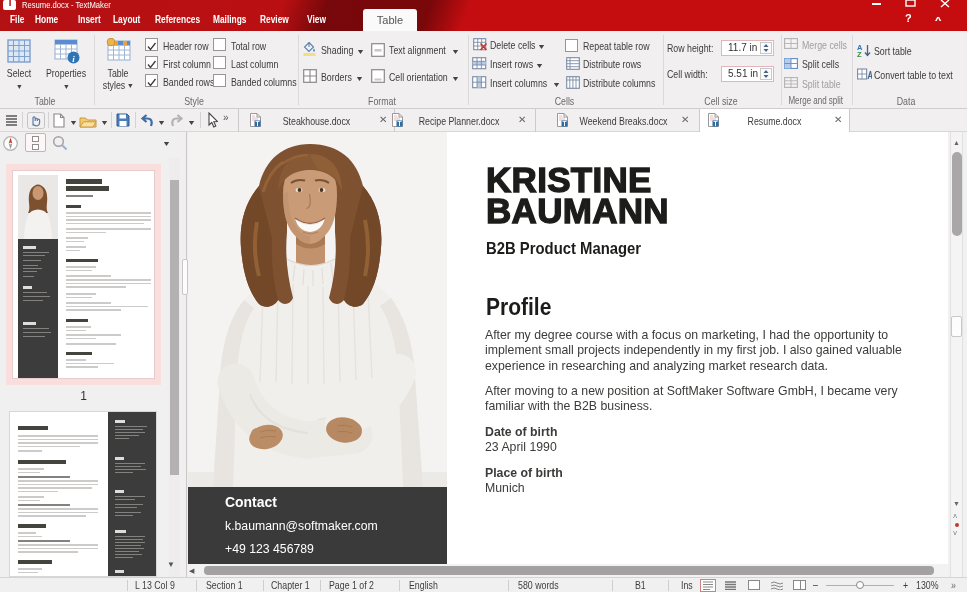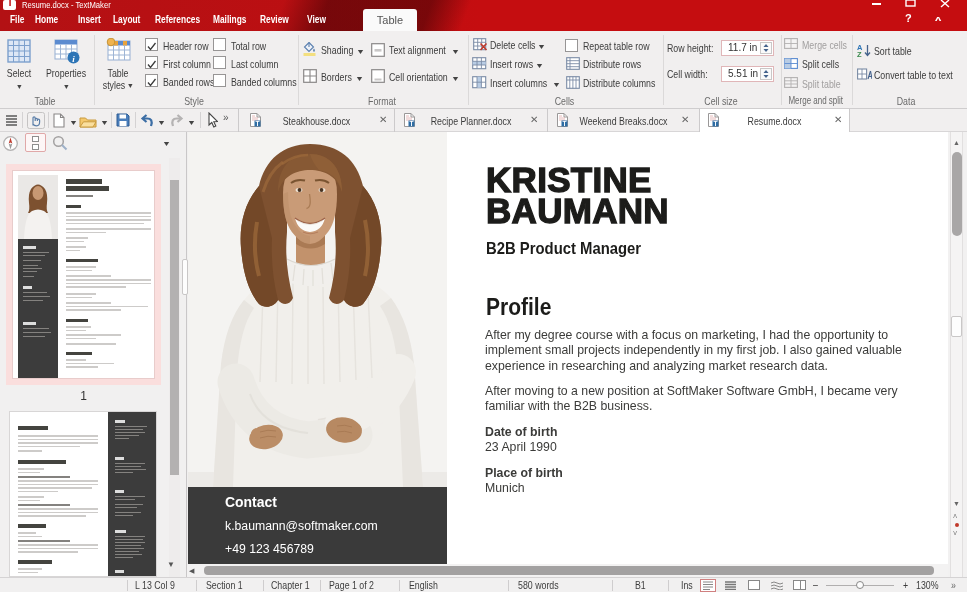--- a/index.html
+++ b/index.html
@@ -291,21 +291,21 @@
     <svg class="dicon" style="left:11px;" width="11" height="14" viewBox="0 0 11 14">
         <path d="M0.5,0.5 H7 L10.5,4 V13.5 H0.5 Z" fill="#fff" stroke="#9a9898"></path>
         <path d="M7,0.5 V4 H10.5" fill="none" stroke="#9a9898"></path>
         <path d="M2,3 h3 M2,5 h6 M2,7 h6" stroke="#e0a8a8" stroke-width="0.8"></path>
         <rect x="4.5" y="7.5" width="6" height="6" fill="#2e6da4"></rect>
         <text x="7.5" y="12.8" font-size="6.5" fill="#fff" text-anchor="middle" font-weight="bold" font-family="Liberation Sans">T</text>
       </svg>
     <div class="tname">Steakhouse.docx</div>
     <div class="tx" style="left:140px;">✕</div>
   </div>
-  <div class="doctab" style="left:395px;width:153px;">
+  <div class="doctab" style="left:383px;width:153px;">
     <svg class="dicon" style="left:9px;" width="11" height="14" viewBox="0 0 11 14">
         <path d="M0.5,0.5 H7 L10.5,4 V13.5 H0.5 Z" fill="#fff" stroke="#9a9898"></path>
         <path d="M7,0.5 V4 H10.5" fill="none" stroke="#9a9898"></path>
         <path d="M2,3 h3 M2,5 h6 M2,7 h6" stroke="#e0a8a8" stroke-width="0.8"></path>
         <rect x="4.5" y="7.5" width="6" height="6" fill="#2e6da4"></rect>
         <text x="7.5" y="12.8" font-size="6.5" fill="#fff" text-anchor="middle" font-weight="bold" font-family="Liberation Sans">T</text>
       </svg>
     <div class="tname">Recipe Planner.docx</div>
     <div class="tx" style="left:135px;">✕</div>
   </div>

